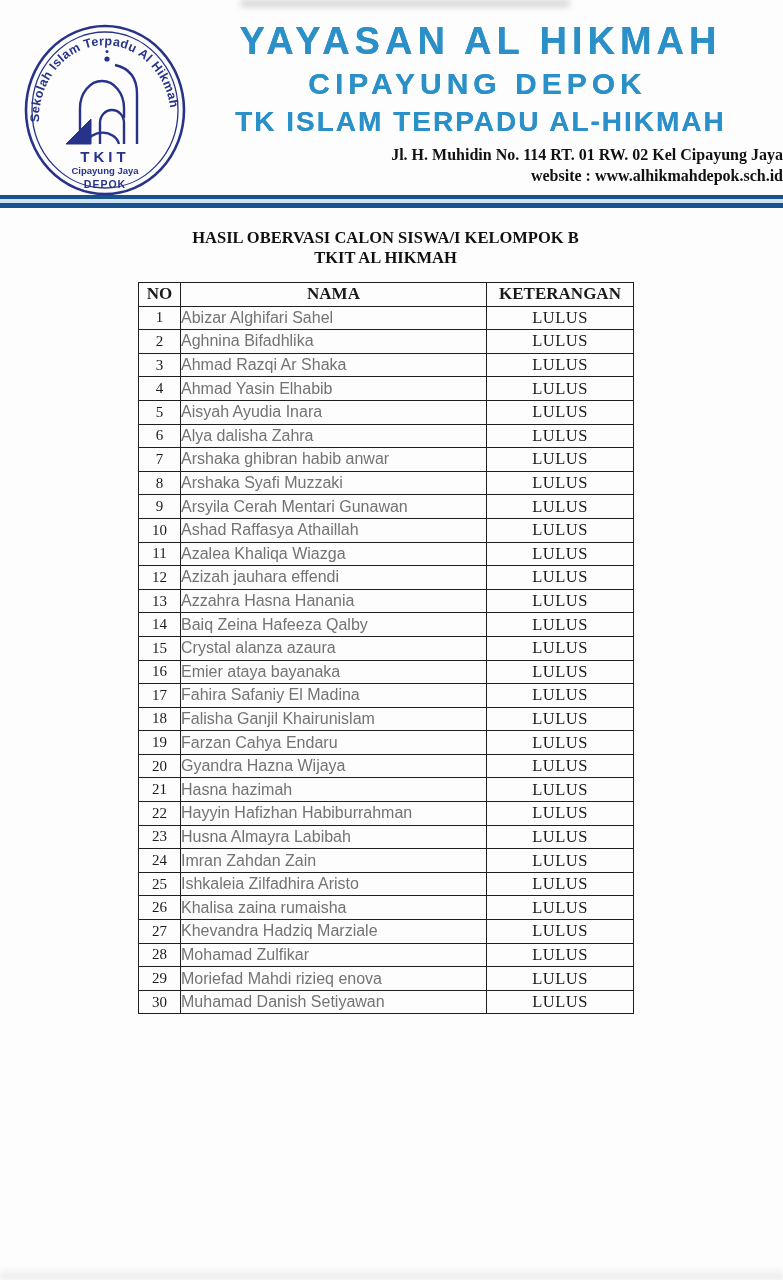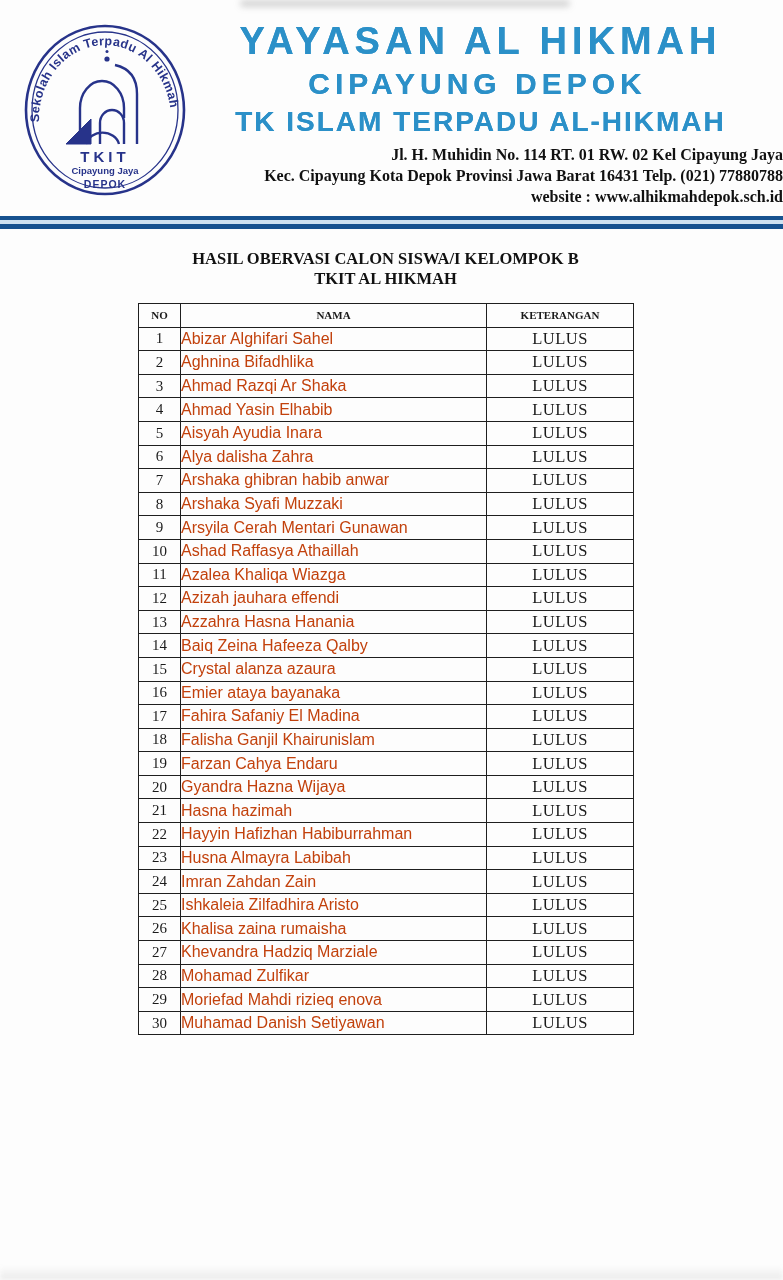--- a/index.html
+++ b/index.html
@@ -35,24 +35,24 @@
     font-weight:bold;font-size:16.5px;line-height:19.5px;color:#111;}
 
   
   table.results{margin:15px 0 0 138px;width:495px;border-collapse:collapse;table-layout:fixed;}
   table.results col.c-no{width:42px;}
   table.results col.c-nama{width:306px;}
   table.results col.c-ket{width:147px;}
   table.results th, table.results td{
     border:1.5px solid #1f1f1f;padding:0;height:22.6px;overflow:hidden;white-space:nowrap;
   }
-  table.results th{font-size:11px;font-weight:bold;text-align:center;font-family:"Liberation Serif",serif;}
+  table.results th{font-size:17px;font-weight:bold;text-align:center;font-family:"Liberation Serif",serif;}
   td.col-no{font-size:15px;text-align:center;font-family:"Liberation Serif",serif;}
   td.col-nama{font-size:16px;text-align:left;padding-left:7px;
-    font-family:"Liberation Sans", sans-serif;color:#c2410c;}
+    font-family:"Liberation Sans", sans-serif;color:#737373;}
   td.col-keterangan{font-size:16.5px;text-align:center;letter-spacing:.5px;
     font-family:"Liberation Serif",serif;}
 </style>
 </head>
 <body>
 
 <div class="page">
   <div class="smudge-top"></div>
 
   <div class="letterhead">
@@ -84,21 +84,20 @@
     </svg>
 
     <div class="head-titles">
       <div class="ht1 stencil" style="color:#2b90c8">YAYASAN AL HIKMAH</div>
       <div class="ht2 stencil" style="color:#2b90c8">CIPAYUNG DEPOK</div>
       <div class="ht3 stencil" style="color:#2b90c8">TK ISLAM TERPADU AL-HIKMAH</div>
     </div>
 
     <div class="address">
       <div>Jl. H. Muhidin No. 114 RT. 01 RW. 02 Kel Cipayung Jaya</div>
-      <div>Kec. Cipayung Kota Depok Provinsi Jawa Barat 16431 Telp. (021) 77880788</div>
       <div>website : www.alhikmahdepok.sch.id</div>
     </div>
 
     <div class="separator" style="background:linear-gradient(#17528f 0 4px, #cfe2f1 4px 8px, #17528f 8px 13px);"></div>
   </div>
 
   <div class="doc-title">
     <div>HASIL OBERVASI CALON SISWA/I KELOMPOK B</div>
     <div>TKIT AL HIKMAH</div>
   </div>

